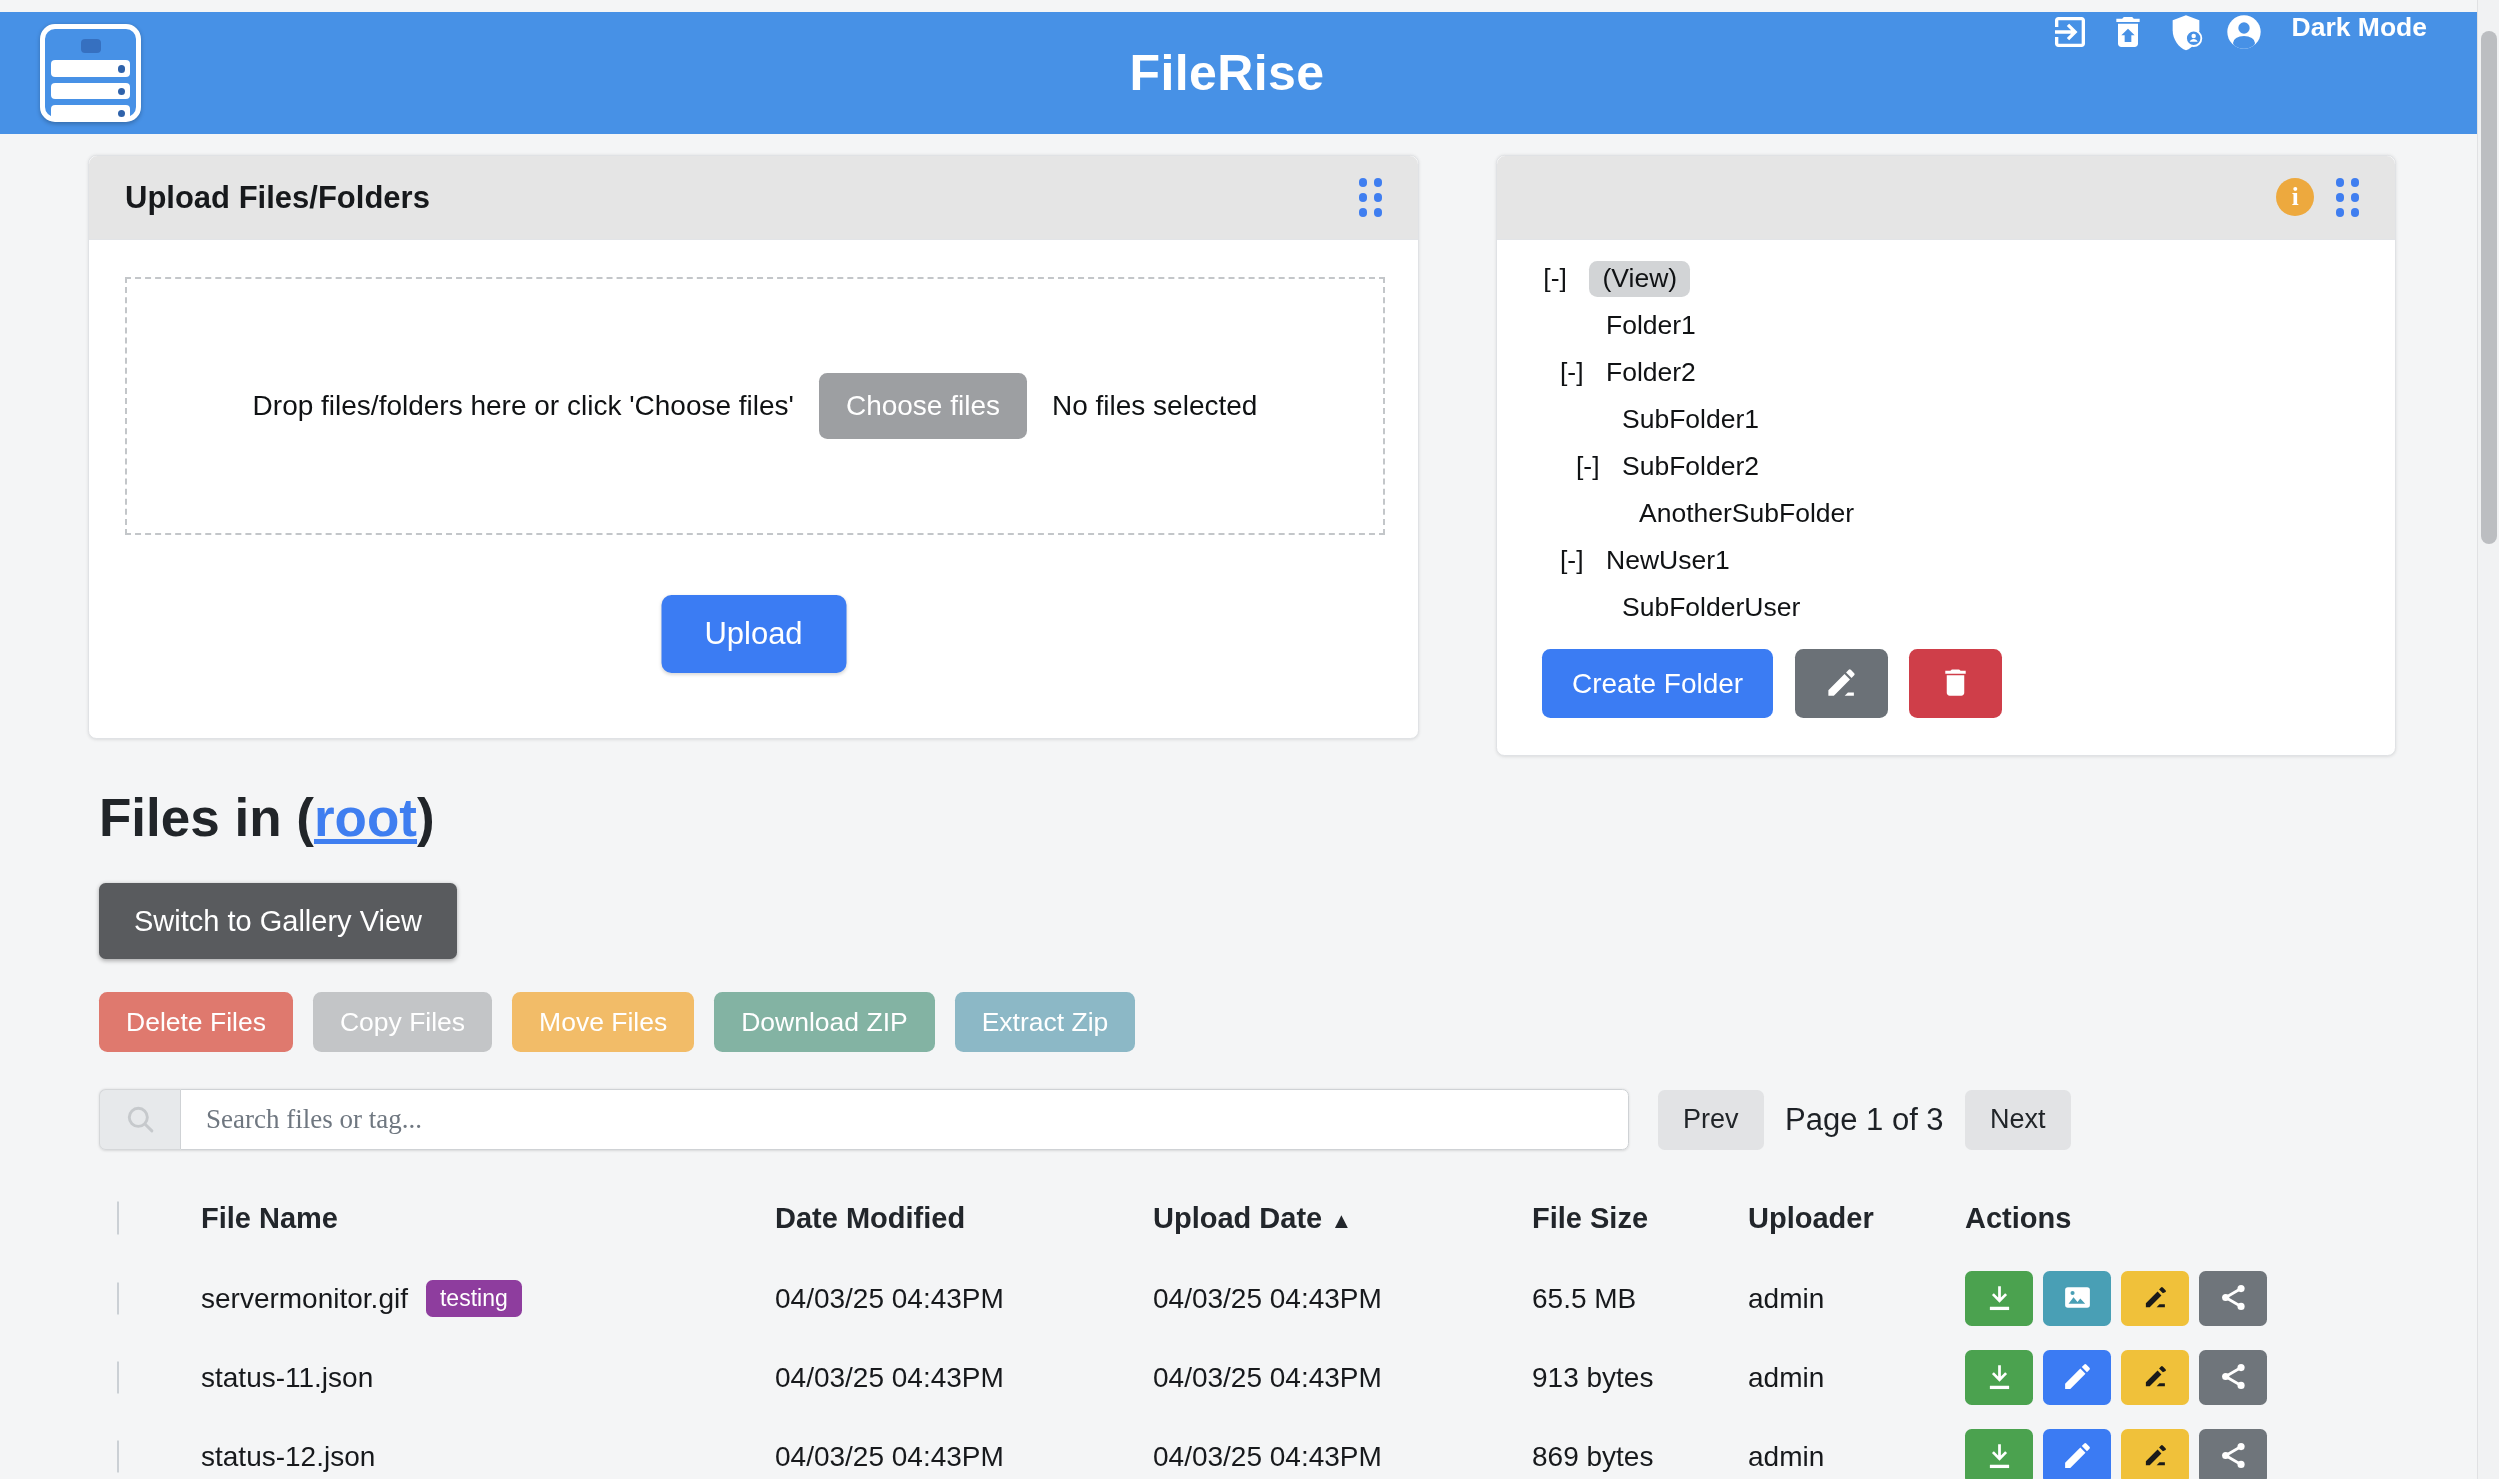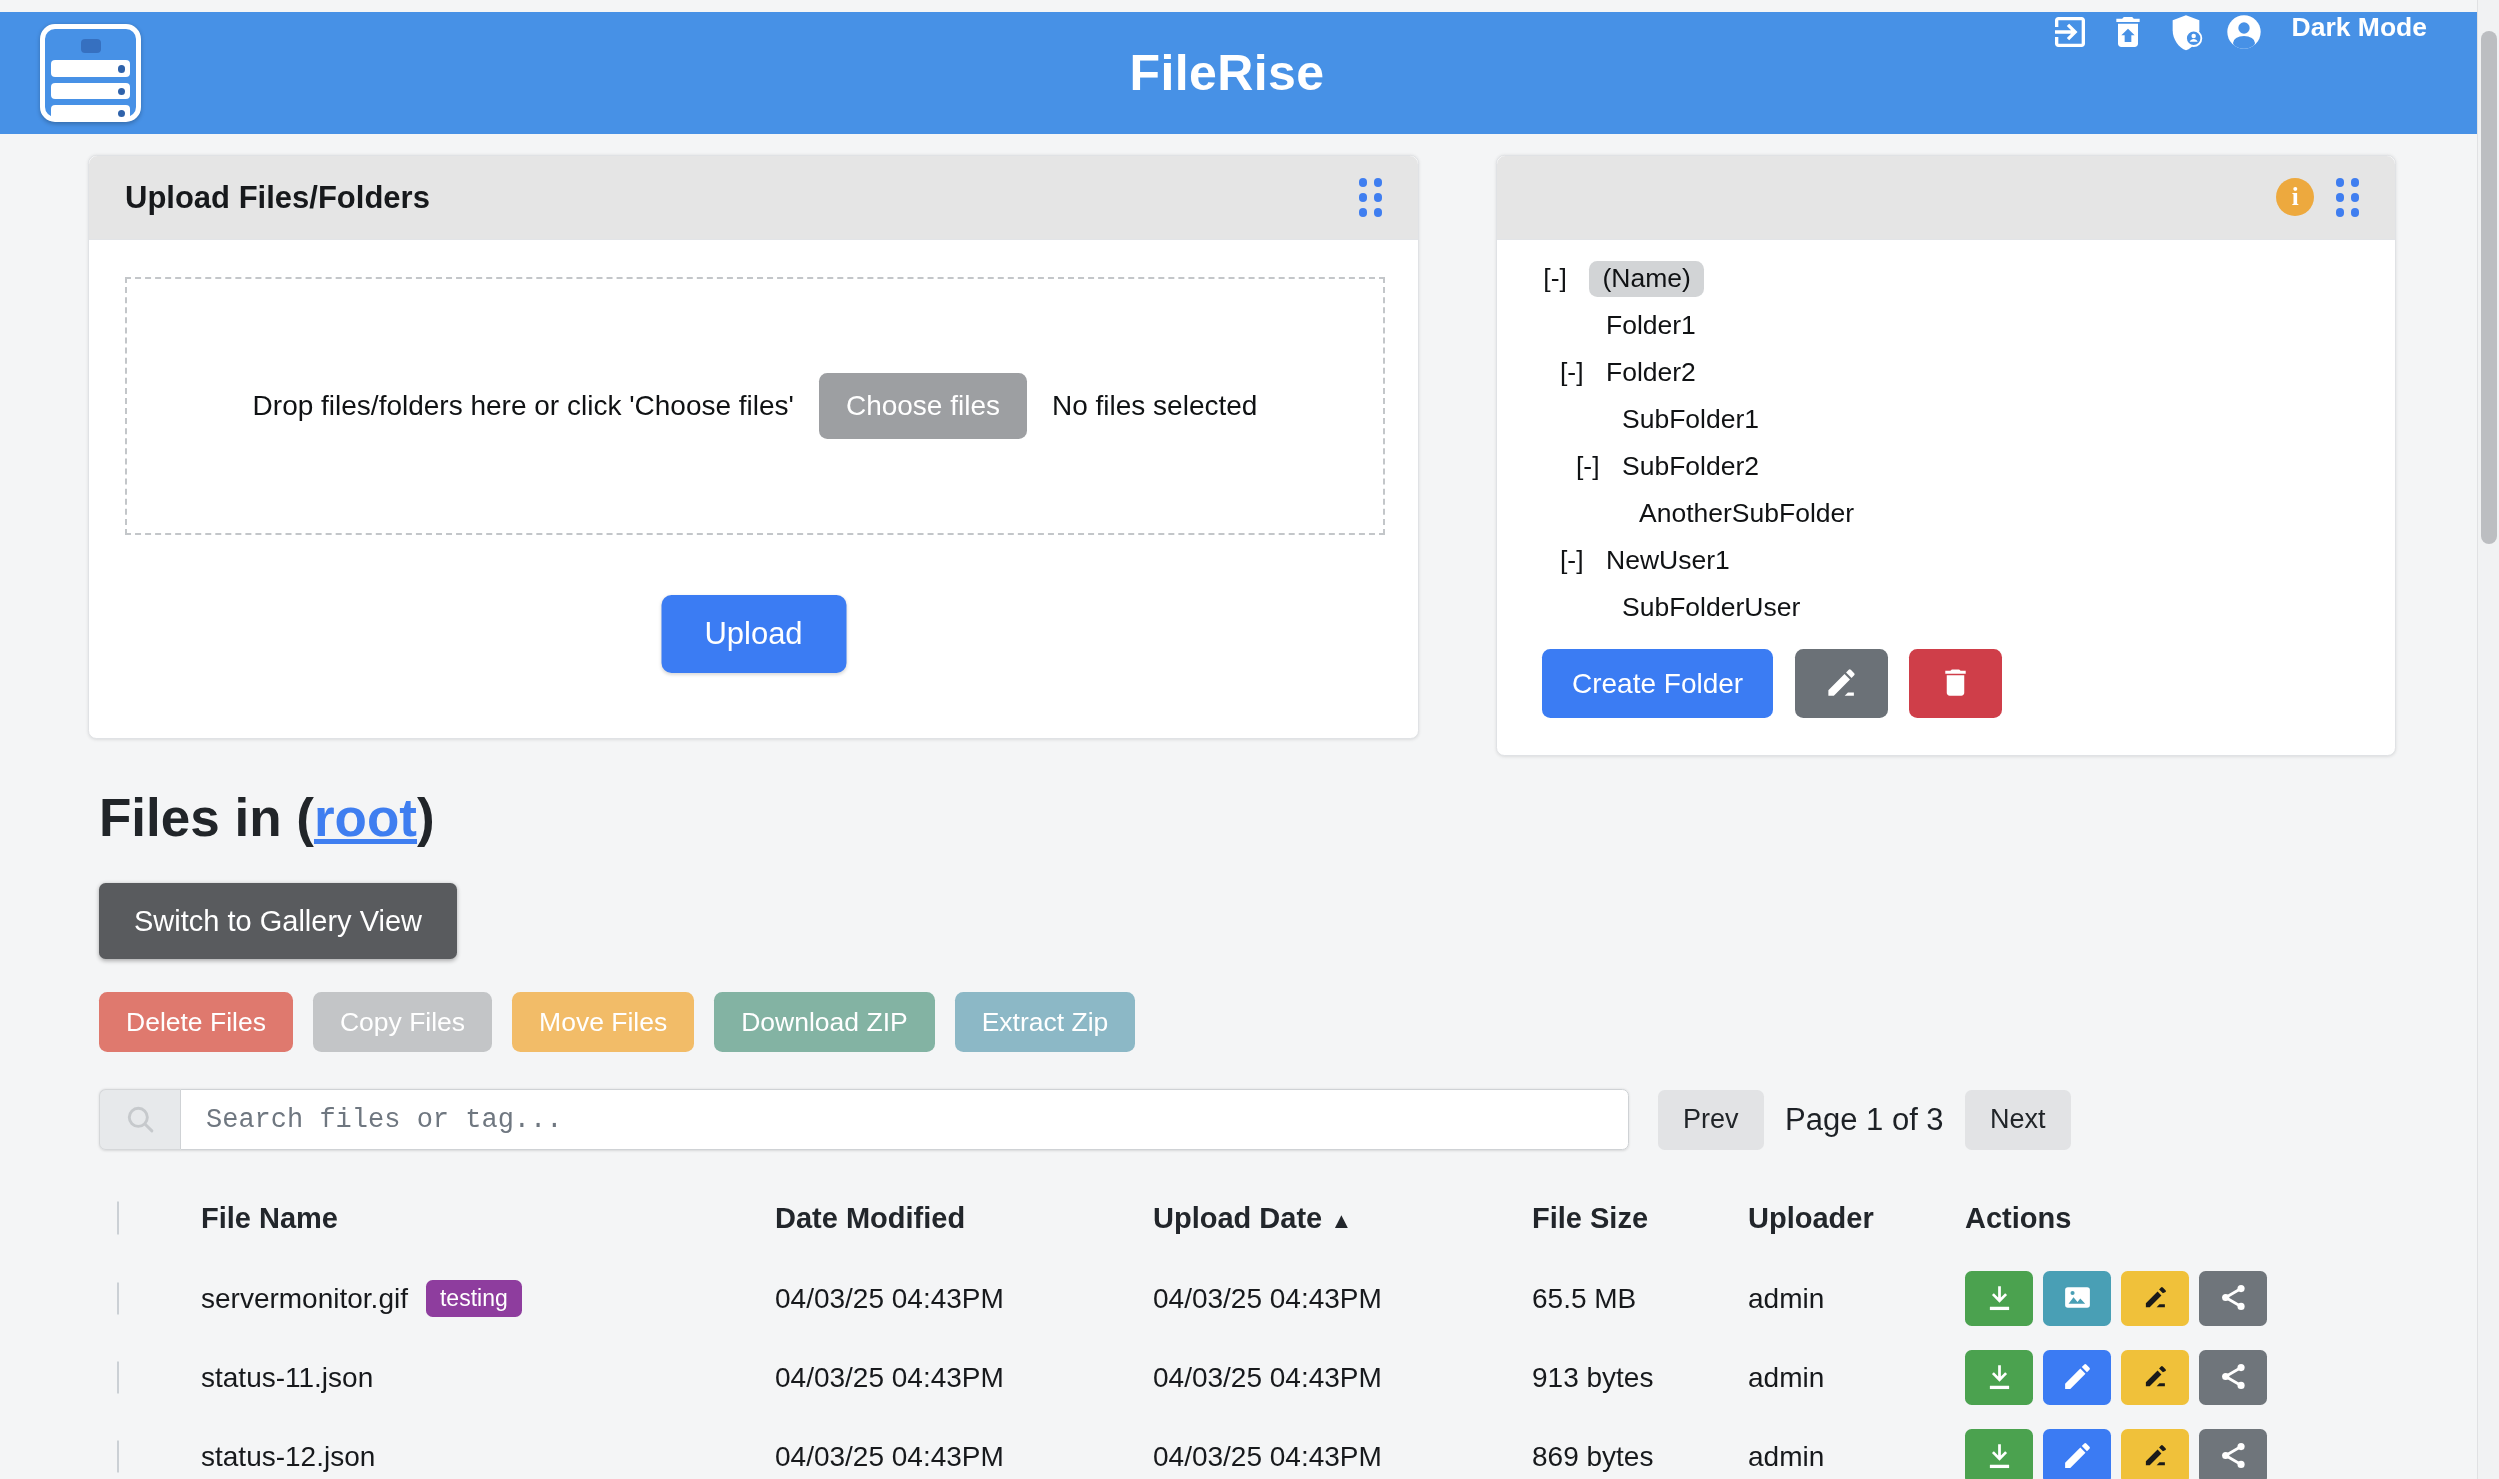--- a/index.html
+++ b/index.html
@@ -55,21 +55,21 @@
   
   .files-heading { position:absolute; left:99px; top:787px; font-size:53px; font-weight:700; color:#212529; }
   .files-heading a { color:#3f7ef0; text-decoration:underline; cursor:pointer; }
   .gallery-btn { position:absolute; left:99px; top:883px; height:76px; padding:0 35px; background:#595b5e; border:none; border-radius:6.6px; color:#fff; font-size:29px; font-family:inherit; cursor:pointer; box-shadow:0 1.7px 4.1px rgba(0,0,0,.3); }
   .bulk-row { position:absolute; left:99px; top:992px; display:flex; gap:20px; }
   .bulk-btn { height:60px; padding:0 27px; border:none; border-radius:8.3px; color:#fff; font-size:26.5px; font-family:inherit; cursor:pointer; }
   
   .search-group { position:absolute; left:99px; top:1089px; width:1530px; height:61px; display:flex; box-shadow:0 0.8px 2.5px rgba(0,0,0,.12); border-radius:6.6px; }
   .search-addon { width:81px; background:#e7e9eb; border:0.8px solid #d5d7d9; border-right:none; border-radius:6.6px 0 0 6.6px; display:flex; align-items:center; justify-content:center; }
   .search-addon svg { width:35px; height:35px; }
-  .search-input { flex:1; border:0.8px solid #cfd2d5; border-radius:0 6.6px 6.6px 0; font-size:27px; font-family:Liberation Mono, monospace; padding:0 25px; color:#8b5cf6; outline:none; }
+  .search-input { flex:1; border:0.8px solid #cfd2d5; border-radius:0 6.6px 6.6px 0; font-size:27px; font-family:Liberation Serif, serif; padding:0 25px; color:#8b5cf6; outline:none; }
   .search-input::placeholder { color:#6f7780; }
   .pagination { position:absolute; left:1658px; top:1089px; height:61px; display:flex; align-items:center; gap:21.5px; }
   .page-btn { height:60px; padding:0 25px; background:#e2e3e5; border:none; border-radius:6.6px; font-size:27px; color:#212529; font-family:inherit; cursor:pointer; }
   .page-label { font-size:31px; color:#1d2126;text-align:right; }
   
   .table { position:absolute; left:99px; top:1190px; width:2306px; }
   .trow { display:grid; grid-template-columns:102px 574px 378px 379px 216px 217px auto; align-items:center; }
   .thead { height:56px; font-size:29px; font-weight:700; color:#22262b; }
   .sort-arrow { font-size:22px; margin-left:8.3px; }
   .tbody { padding-top:13.2px; }
@@ -170,21 +170,21 @@
             <i></i>
             <i></i>
             <i></i>
             <i></i>
           </span>
       </span>
     </div>
     <div class="tree" id="folder-tree">
   <div class="tree-item t0">
     <span class="tree-toggle">[-]</span>
-    <span class="tree-label selected">(Name)</span>
+    <span class="tree-label selected">(View)</span>
   </div>
 
   <div class="tree-item t1">
     <span class="tree-toggle"></span>
     <span class="tree-label">Folder1</span>
   </div>
 
   <div class="tree-item t1">
     <span class="tree-toggle">[-]</span>
     <span class="tree-label">Folder2</span>

